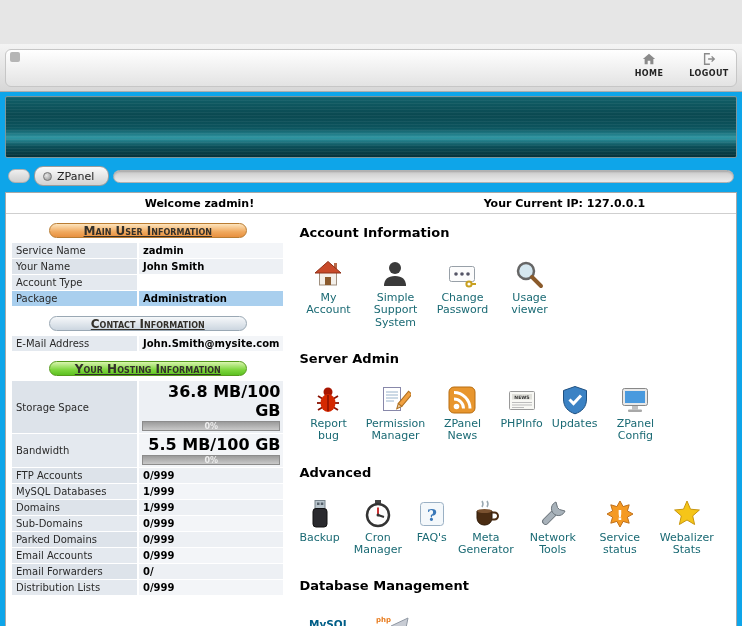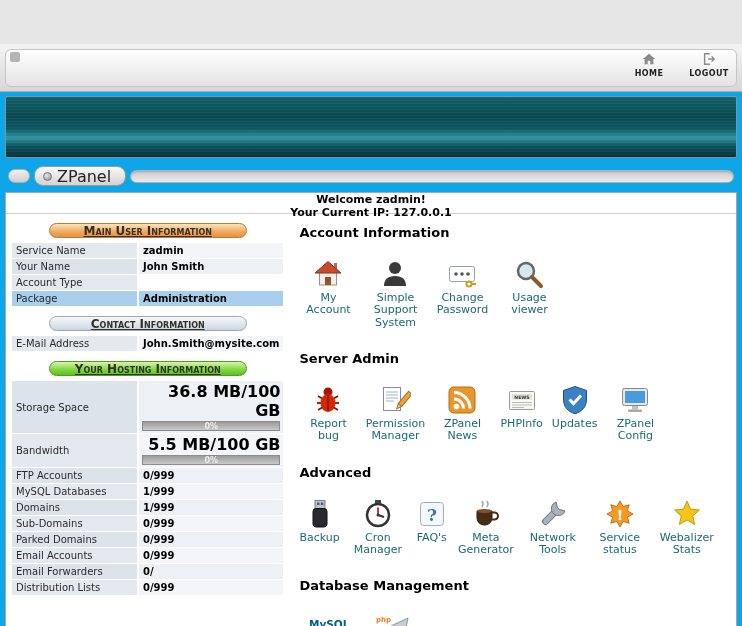--- a/index.html
+++ b/index.html
@@ -26,29 +26,29 @@
       repeating-linear-gradient(180deg, rgba(255,255,255,0.05) 0 1px, rgba(0,0,0,0) 1px 3px),
       linear-gradient(180deg,#116069 0%,#0a4951 30%,#0c545e 52%,#2f96a2 68%,#0c505a 82%,#063138 100%);
   }
 
   
   .tabbar { display:flex; align-items:center; margin:6px 8px 0 8px; height:24px; }
   .tab-endcap { width:22px; height:14px; border-radius:8px; border:1px solid #b0b0b0;
             background:linear-gradient(#efefef,#cfcfcf); margin-right:4px; }
   .tab { display:flex; align-items:center; gap:5px; height:20px; padding:0 14px 0 8px;
          border:1px solid #9c9c9c; border-radius:9px;
-         background:linear-gradient(#fbfbfb,#d2d2d2); font-size:16px; color:#222; cursor:pointer; }
+         background:linear-gradient(#fbfbfb,#d2d2d2); font-size:11px; color:#222; cursor:pointer; }
   .tab-icon { width:9px; height:9px; border-radius:50%;
          background:radial-gradient(circle at 35% 35%, #e8e8e8, #8a8a8a); border:1px solid #777; }
   .tab-track { flex:1; height:13px; margin-left:4px; border-radius:8px; border:1px solid #b2b2b2;
          background:linear-gradient(#cacaca,#ececec); box-shadow:inset 0 1px 2px rgba(0,0,0,.18); }
 
   
   .content-box { margin:4px 5px 0 5px; height:482px; background:#fff; border:1px solid #a8a8a8; overflow:hidden; }
-  .welcome-bar { display:flex; height:21px; align-items:center; border-bottom:1px solid #cfcfcf;flex-direction:column; }
+  .welcome-bar { display:flex; height:21px; align-items:center; border-bottom:1px solid #cfcfcf; }
   .welcome-bar .left  { flex:0 0 53%; text-align:center; font-size:11px; font-weight:bold; color:#000; }
   .welcome-bar .right { flex:1; text-align:center; font-size:11px; font-weight:bold; color:#000; }
 
   .content { display:flex; padding:7px 6px 0 6px; }
 
   
   .sidebar { flex:0 0 253px; }
   .pill { width:198px; margin:2px auto 5px auto; height:15px; border-radius:8px;
           display:flex; align-items:center; justify-content:center;
           font-size:12px; font-weight:bold; font-variant:small-caps; color:#33302a;text-decoration:underline; }

